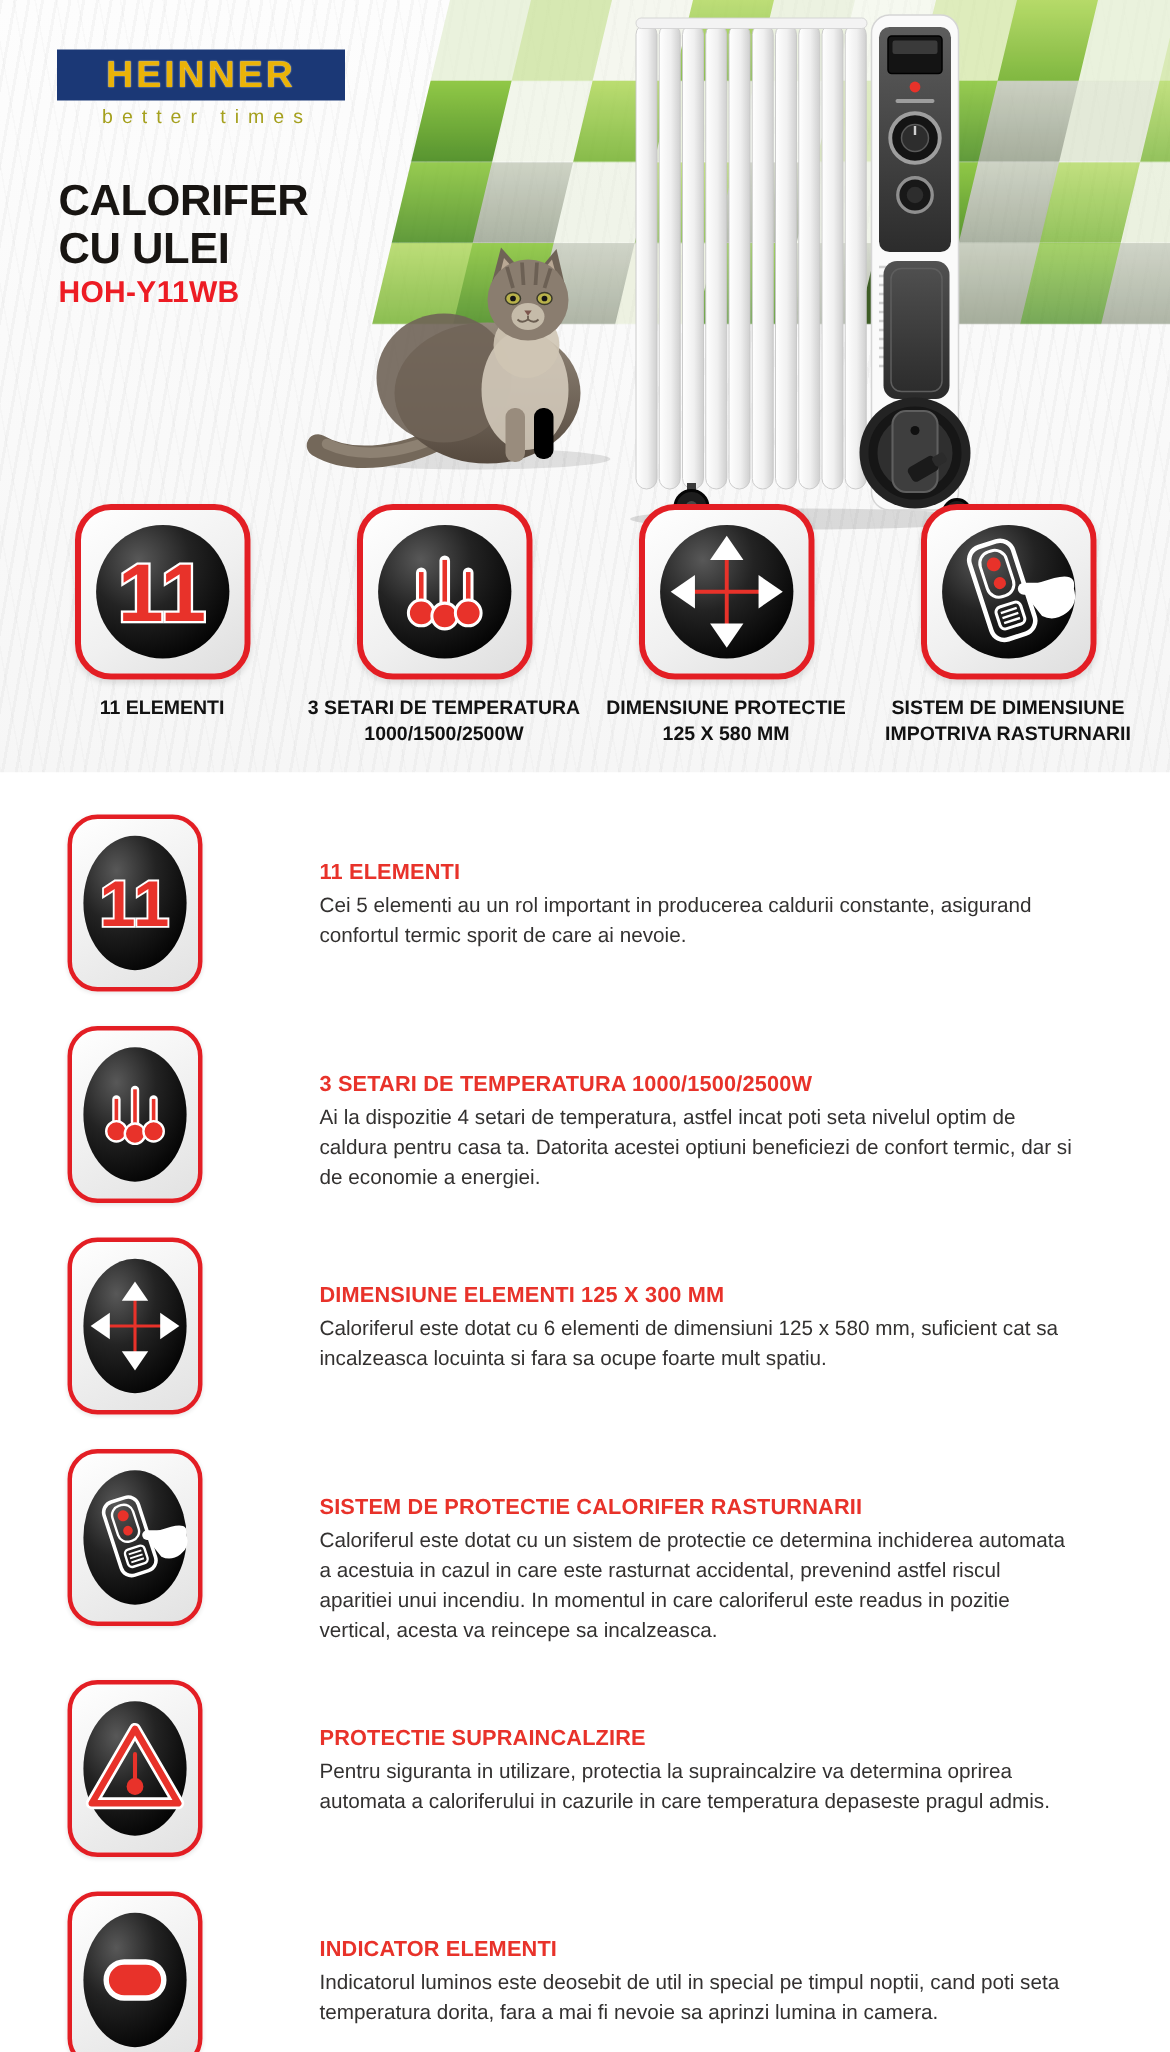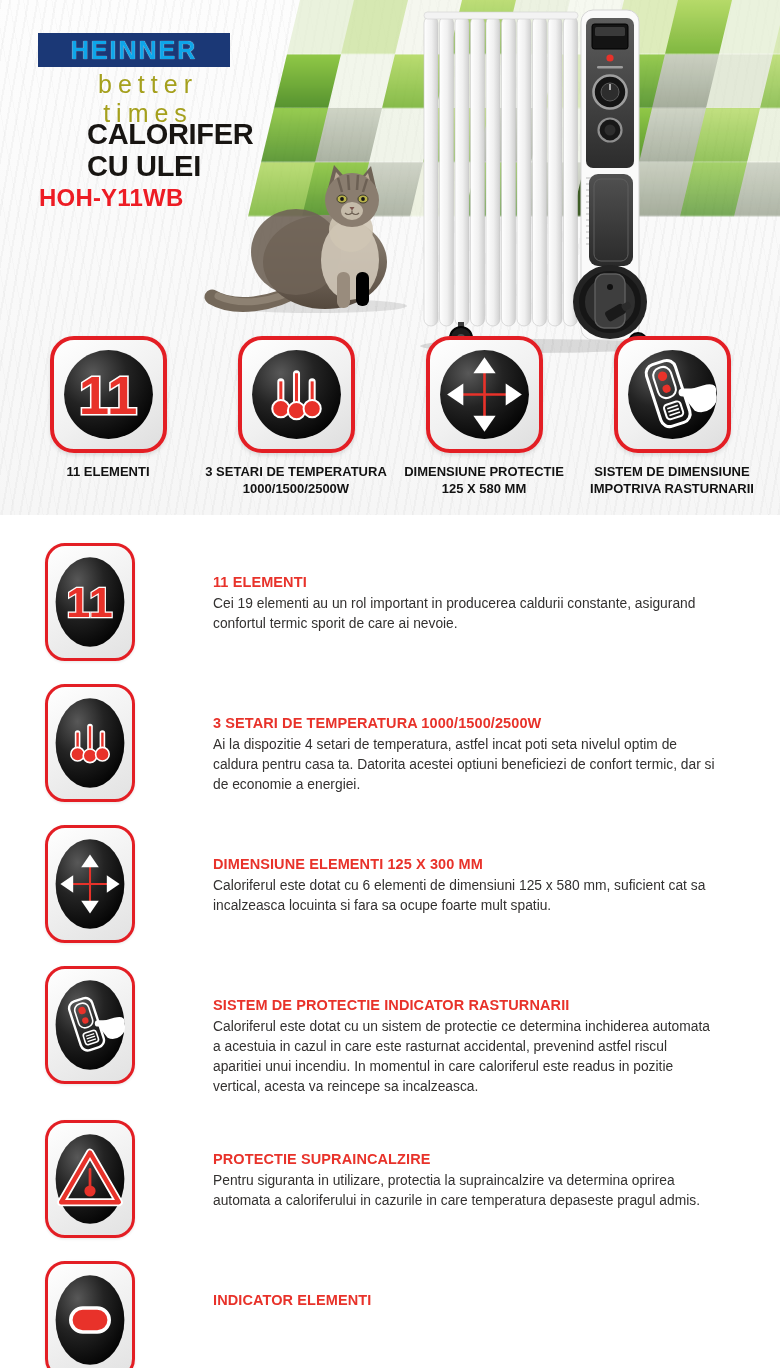--- a/index.html
+++ b/index.html
@@ -16,34 +16,34 @@
   }
   .checker-svg { position:absolute; left:0; top:0; }
   .cat-svg { position:absolute; left:200px; top:156px; }
   .heater-svg { position:absolute; left:418px; top:2px; }
 
   .brand-box {
     position:absolute; left:38px; top:33px; width:192px; height:34px;
     background:#1b3876; display:flex; align-items:center; justify-content:center;
   }
   .brand-text {
-    color:#0ea5e9; font-weight:bold; font-size:25px; letter-spacing:2px;
+    color:#eab308; font-weight:bold; font-size:25px; letter-spacing:2px;
     text-shadow:0 0 1px #fff;
   }
   .brand-tagline {
-    position:absolute; left:56px; top:70px; width:184px;
-    color:#a5a01d; font-size:25px; letter-spacing:6px; text-align:center;
+    position:absolute; left:46px; top:70px; width:184px;
+    color:#a5a01d; font-size:13px; letter-spacing:6px; text-align:center;
   }
   .product-title {
     position:absolute; left:39px; top:118px;
-    color:#181512; font-size:29px; font-weight:bold; line-height:1.12; letter-spacing:-0.3px;margin-left:48px;
+    color:#181512; font-size:29px; font-weight:bold; line-height:1.12; letter-spacing:-0.3px;
   }
   .product-model {
     position:absolute; left:39px; top:184px;
-    color:#ed1c24; font-size:24px; font-weight:bold; letter-spacing:0.2px;
+    color:#ed1c24; font-size:20px; font-weight:bold; letter-spacing:0.2px;
   }
 
   
   .badges {
     position:absolute; left:0; top:336px; width:780px;
     display:flex; padding:0 14px;
   }
   .badge { flex:1 1 0; display:flex; flex-direction:column; align-items:center; }
   .badge-box {
     width:117px; height:117px; border:4px solid #e31e24; border-radius:24px;
@@ -374,21 +374,21 @@
 
     <div class="feature-row">
       <div class="feature-icon">
         <svg viewBox="0 0 100 132">
           <ellipse cx="50" cy="66" rx="43" ry="56" fill="url(#gBlack)"></ellipse>
           <use href="#glyph-11" xlink:href="#glyph-11" transform="translate(0,16)"></use>
         </svg>
       </div>
       <div class="feature-text">
         <div class="feature-title">11 ELEMENTI</div>
-        <div class="feature-desc">Cei 19 elementi au un rol important in producerea caldurii constante, asigurand confortul termic sporit de care ai nevoie.</div>
+        <div class="feature-desc">Cei 5 elementi au un rol important in producerea caldurii constante, asigurand confortul termic sporit de care ai nevoie.</div>
       </div>
     </div>
 
     <div class="feature-row">
       <div class="feature-icon">
         <svg viewBox="0 0 100 132">
           <ellipse cx="50" cy="66" rx="43" ry="56" fill="url(#gBlack)"></ellipse>
           <use href="#glyph-therm" xlink:href="#glyph-therm" transform="translate(0,16)"></use>
         </svg>
       </div>
@@ -412,21 +412,21 @@
     </div>
 
     <div class="feature-row">
       <div class="feature-icon">
         <svg viewBox="0 0 100 132">
           <ellipse cx="50" cy="66" rx="43" ry="56" fill="url(#gBlack)"></ellipse>
           <use href="#glyph-device" xlink:href="#glyph-device" transform="translate(0,16)"></use>
         </svg>
       </div>
       <div class="feature-text">
-        <div class="feature-title">SISTEM DE PROTECTIE INDICATOR RASTURNARII</div>
+        <div class="feature-title">SISTEM DE PROTECTIE CALORIFER RASTURNARII</div>
         <div class="feature-desc">Caloriferul este dotat cu un sistem de protectie ce determina inchiderea automata a acestuia in cazul in care este rasturnat accidental, prevenind astfel riscul aparitiei unui incendiu. In momentul in care caloriferul este readus in pozitie vertical, acesta va reincepe sa incalzeasca.</div>
       </div>
     </div>
 
     <div class="feature-row">
       <div class="feature-icon">
         <svg viewBox="0 0 100 132">
           <ellipse cx="50" cy="66" rx="43" ry="56" fill="url(#gBlack)"></ellipse>
           <use href="#glyph-triangle" xlink:href="#glyph-triangle" transform="translate(0,16)"></use>
         </svg>
@@ -439,17 +439,18 @@
 
     <div class="feature-row">
       <div class="feature-icon">
         <svg viewBox="0 0 100 132">
           <ellipse cx="50" cy="66" rx="43" ry="56" fill="url(#gBlack)"></ellipse>
           <use href="#glyph-pill" xlink:href="#glyph-pill" transform="translate(0,16)"></use>
         </svg>
       </div>
       <div class="feature-text">
         <div class="feature-title">INDICATOR ELEMENTI</div>
+        <div class="feature-desc">Indicatorul luminos este deosebit de util in special pe timpul noptii, cand poti seta temperatura dorita, fara a mai fi nevoie sa aprinzi lumina in camera.</div>
       </div>
     </div>
 
   </div>
 </div>
 
 </body></html>

